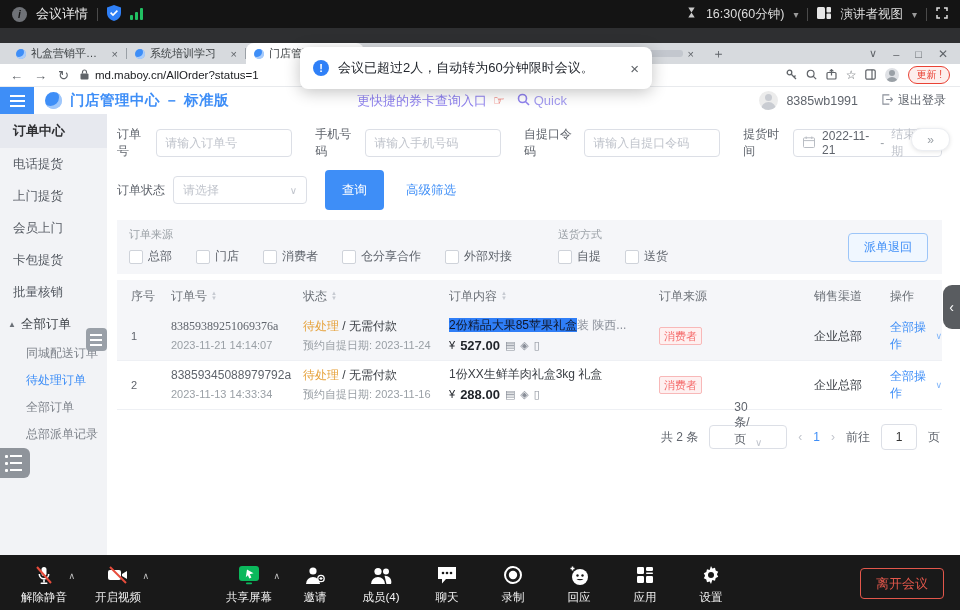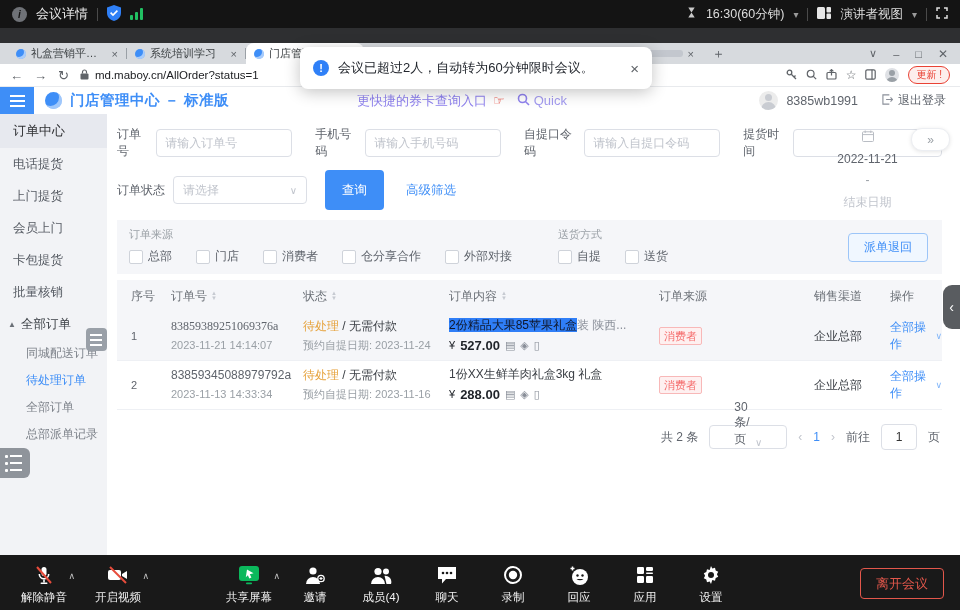--- a/index.html
+++ b/index.html
@@ -51,33 +51,33 @@
   .promo-wrap{display:flex;align-items:center;gap:6px;margin-left:128px;font-size:13px;color:#8f82ee;}
   .hand{color:#e85a4f;font-size:13px;}
   .quick-wrap{display:flex;align-items:center;gap:4px;margin-left:12px;color:#a39bf0;font-size:13px;}
   .hdr-user{margin-left:auto;display:flex;align-items:center;gap:8px;margin-right:14px;font-size:12.5px;color:#5f646c;}
   .avatar-m{width:19px;height:19px;border-radius:50%;background:#ececec;position:relative;overflow:hidden;}
   .avatar-m::before{content:"";position:absolute;left:6px;top:3px;width:7px;height:7px;border-radius:50%;background:#c9ccd2;}
   .avatar-m::after{content:"";position:absolute;left:2px;top:11px;width:15px;height:9px;border-radius:8px 8px 0 0;background:#c9ccd2;}
   .logout{display:flex;align-items:center;gap:5px;margin-left:16px;font-size:12px;}
   
   .sidebar{position:absolute;top:114px;left:0;width:107px;bottom:55px;background:#f2f3f6;box-sizing:border-box;}
-  .side-head{height:34px;background:#e7e9ef;font-weight:normal;color:#2f3033;display:flex;align-items:center;padding-left:13px;font-size:13px;}
+  .side-head{height:34px;background:#e7e9ef;font-weight:bold;color:#2f3033;display:flex;align-items:center;padding-left:13px;font-size:13px;}
   .side-item{height:32px;display:flex;align-items:center;padding-left:13px;color:#565b63;font-size:12.5px;}
   .side-group{height:32px;display:flex;align-items:center;gap:5px;padding-left:8px;color:#3c4046;font-size:12.5px;}
   .tri{font-size:8px;color:#6b7077;}
   .side-sub{height:27px;display:flex;align-items:center;padding-left:26px;color:#7d828a;font-size:12px;}
   .side-sub.active{color:#3e8ef7;}
   
   .main{position:absolute;top:114px;left:107px;right:0;bottom:55px;background:#fff;padding:12px 18px 0 10px;box-sizing:border-box;}
   .frow{display:flex;align-items:center;gap:8px;margin-bottom:10px;font-size:12px;color:#5f646c;}
   .fgap{width:8px;}
   .inp{height:26px;border:1px solid #dcdfe6;border-radius:4px;padding:0 8px;font-size:12px;width:118px;color:#7f1d1d;outline:none;box-sizing:content-box;}
   input::placeholder{color:#c0c4cc;}
-  .datebox{height:28px;border:1px solid #dcdfe6;border-radius:4px;display:flex;align-items:center;gap:7px;padding:0 9px;width:168px;font-size:12px;box-sizing:border-box;flex-direction:column;}
+  .datebox{height:28px;border:1px solid #dcdfe6;border-radius:4px;display:flex;align-items:center;gap:7px;padding:0 9px;width:168px;font-size:12px;box-sizing:border-box;}
   .date-start{color:#5f646c;} .date-sep{color:#9aa0a6;} .date-end{color:#c0c4cc;}
   .selectbox{height:28px;width:134px;border:1px solid #dcdfe6;border-radius:4px;display:flex;align-items:center;justify-content:space-between;padding:0 9px;font-size:12px;color:#c0c4cc;box-sizing:border-box;}
   .sel-caret{color:#c0c4cc;font-size:10px;}
   .btn-primary{height:40px;padding:0 17px;background:#3e8ef7;color:#fff;border-radius:4px;font-size:12.5px;display:flex;align-items:center;margin-left:10px;}
   .link-blue{color:#3e8ef7;font-size:12.5px;margin-left:14px;}
   .collapse-pill{position:absolute;top:14px;right:10px;width:37px;height:21px;border:1px solid #eceef2;border-radius:11px;color:#9aa0a6;
                  display:flex;align-items:center;justify-content:center;background:#fff;box-shadow:0 1px 4px rgba(0,0,0,.10);font-size:12px;}
   .panel{background:#f5f6f9;padding:7px 12px 9px;position:relative;display:flex;gap:46px;margin-top:2px;}
   .plabel{font-size:11px;color:#9aa0a6;margin-bottom:6px;}
   .opts{display:flex;gap:24px;font-size:12px;color:#5f646c;align-items:center;}

